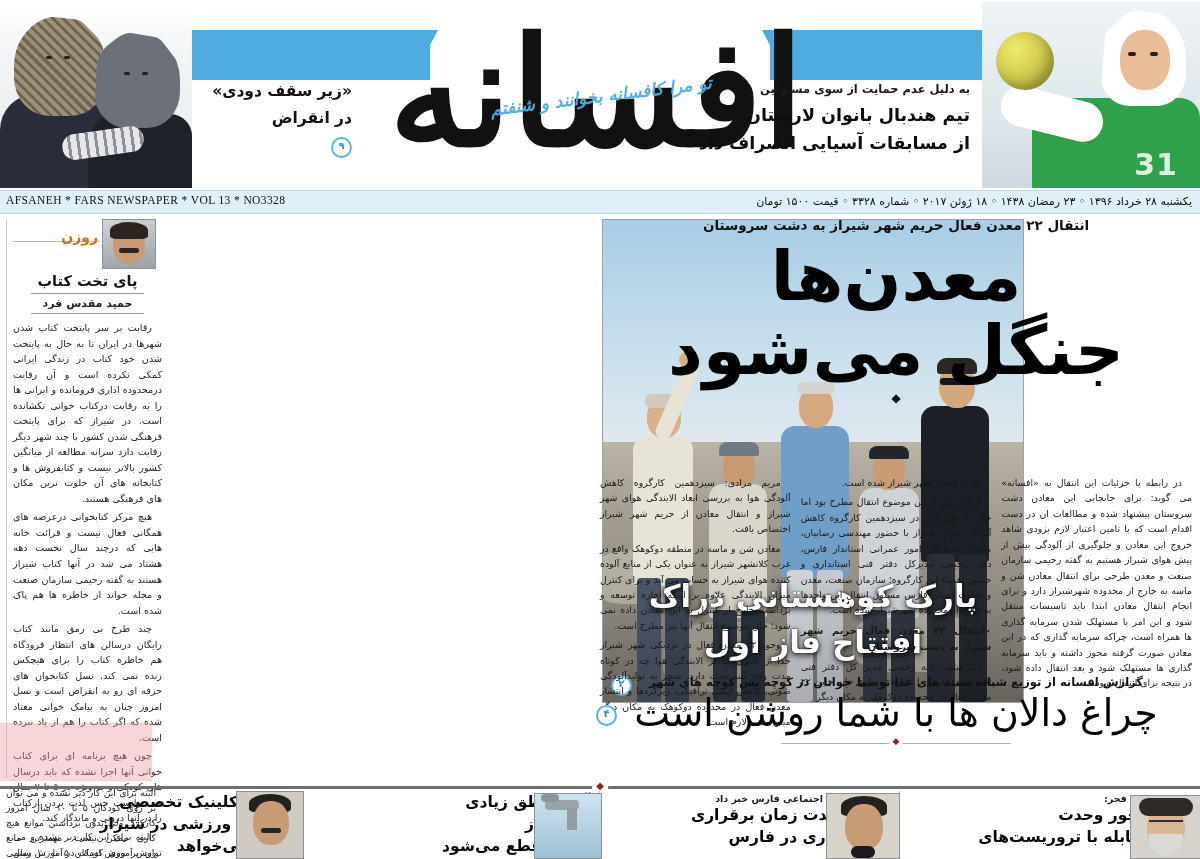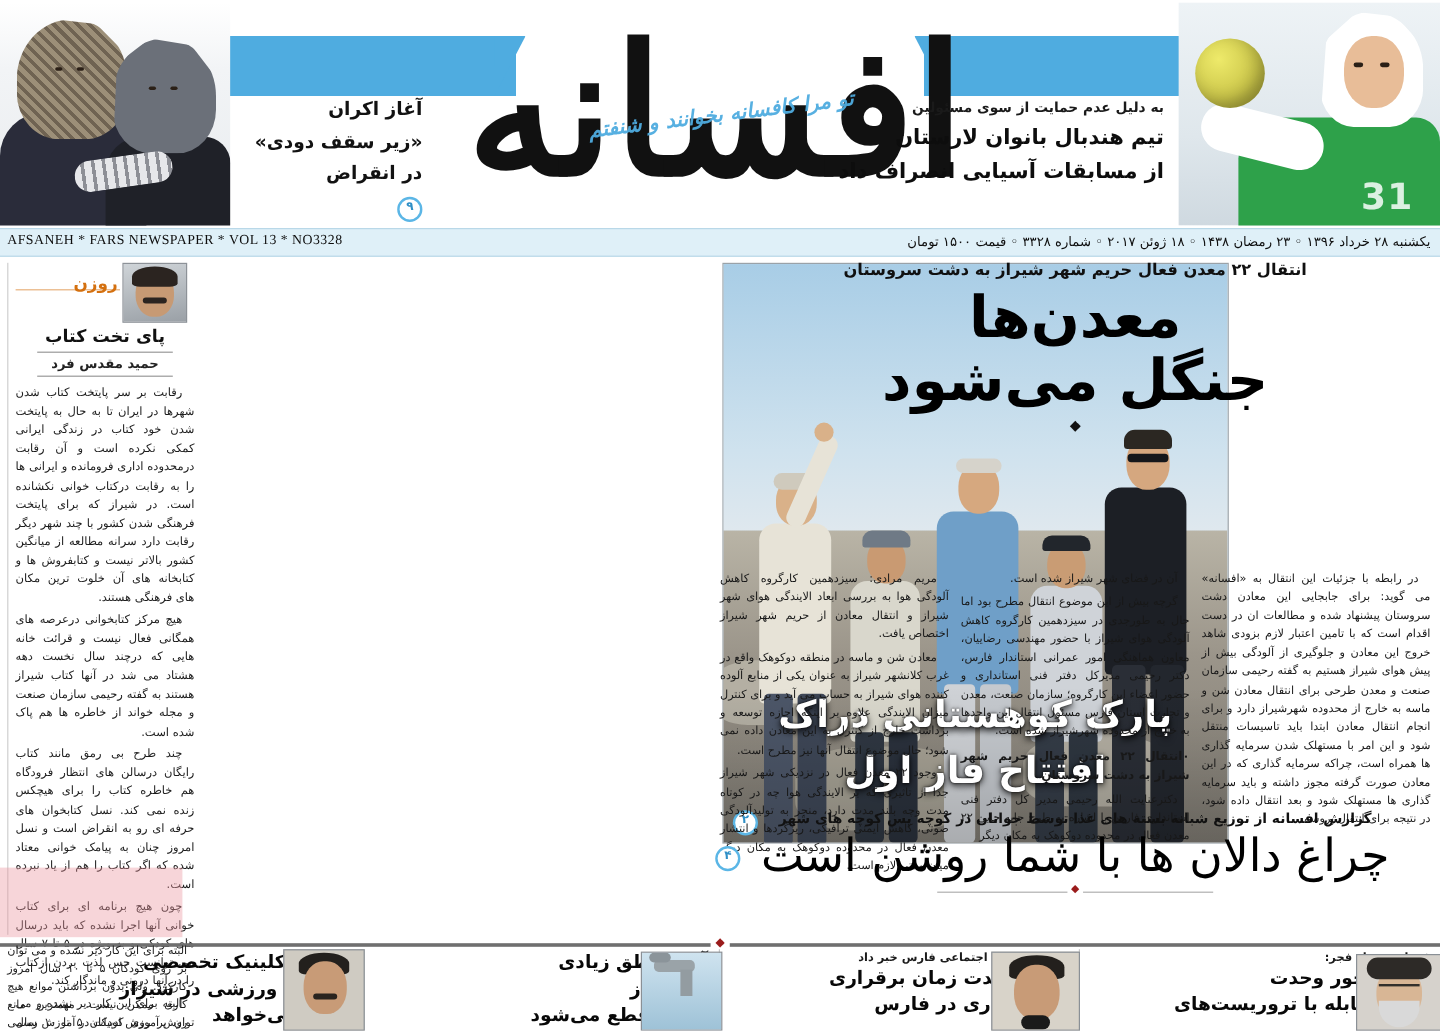--- a/index.html
+++ b/index.html
@@ -176,21 +176,21 @@
             text-shadow: 0 2px 6px rgba(0,0,0,.95), 0 0 2px rgba(0,0,0,.9); margin-top:4px; }
   .cap-badge { position:absolute; left:8px; bottom:6px; }
 
   
   .lead { position:absolute; right:8px; top:2px; width:592px; }
   .lead-kick {
     text-align:center; font-size:13.5px; font-weight:bold; color:#101010; margin:2px 0 6px;
   }
   .lead-hl {
     text-align:center; font-weight:bold; color:#000000; line-height:1.12;
-    font-size:48px; letter-spacing:-1px;
+    font-size:68px; letter-spacing:-1px;
   }
   .lead-hl .l2 { display:block; margin-top:-2px; }
   .lead-diamond { text-align:center; color:#111; font-size:12px; margin:2px 0 4px; }
 
   .lead-cols {
     position:absolute; right:8px; top:262px; width:592px; height:196px;
     display:flex; flex-direction:row; gap:10px;
   }
   .lead-col {
     flex:1; font-size:9.4px; line-height:1.64; text-align:justify; color:#181818;
@@ -271,21 +271,20 @@
       <div class="s-ball"></div>
       <div class="s-num">31</div>
     </div>
 
     <div class="logo-wrap">
       <div class="logo-word">افسانه</div>
       <div class="logo-tag">تو مرا کافسانه بخوانند و شنفتم</div>
     </div>
 
     <div class="teaser-l">
-      <div>آغاز اکران</div>
       <div>«زیر سقف دودی»</div>
       <div>در انقراض</div>
       <div style="margin-top:3px">
         <span class="pg-badge outline">۹</span>
       </div>
     </div>
 
     <div class="teaser-r">
       <div class="kick">به دلیل عدم حمایت از سوی مسئولین</div>
       <div class="hl">تیم هندبال بانوان لارستان</div>

